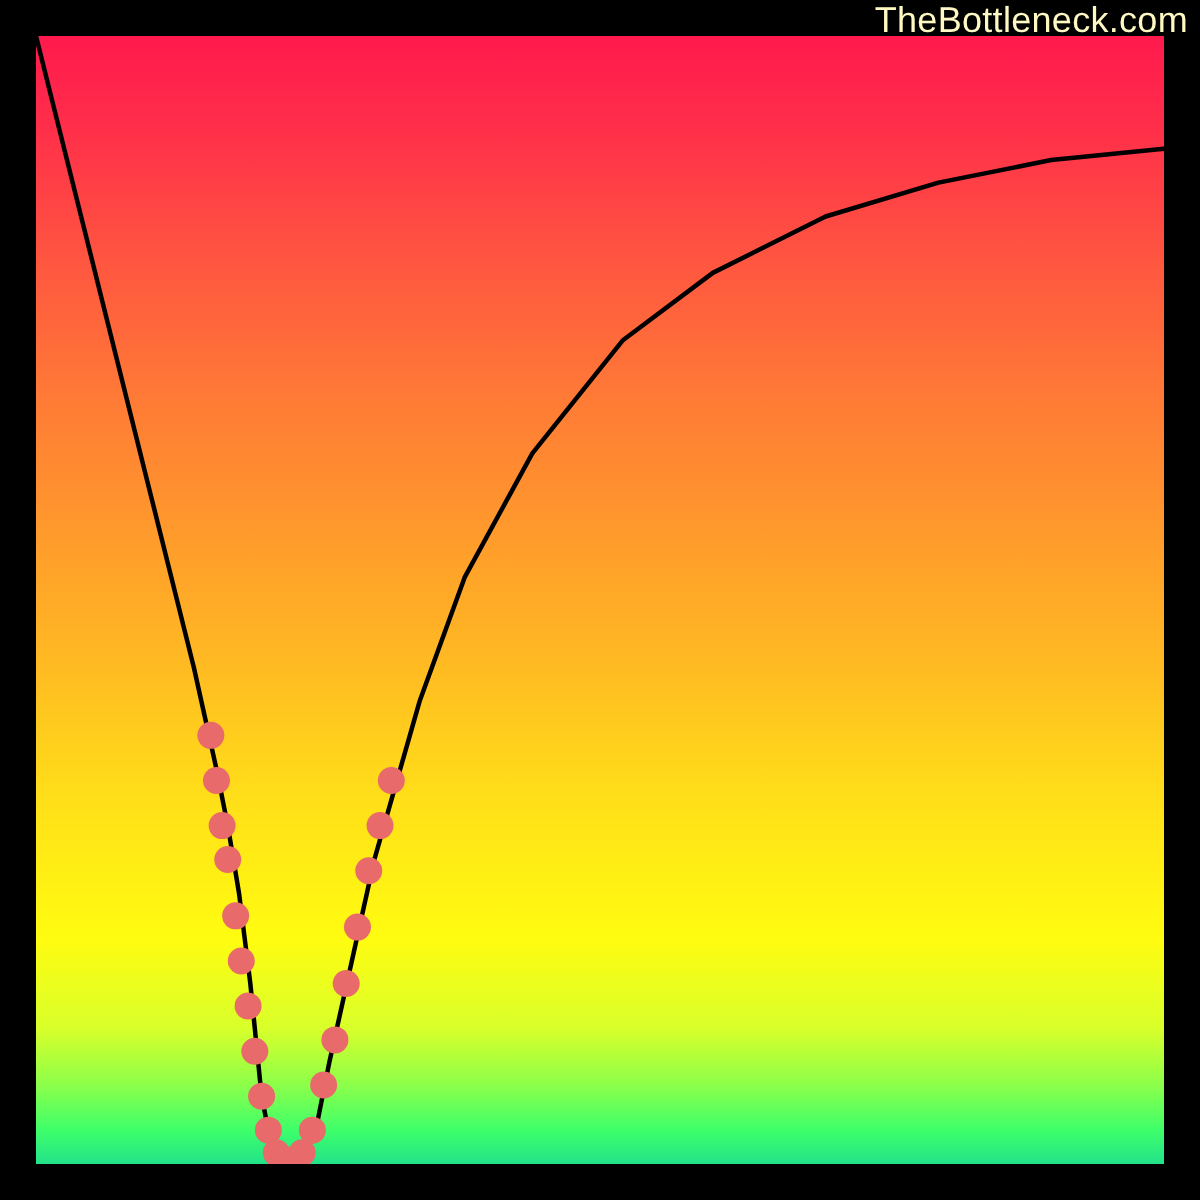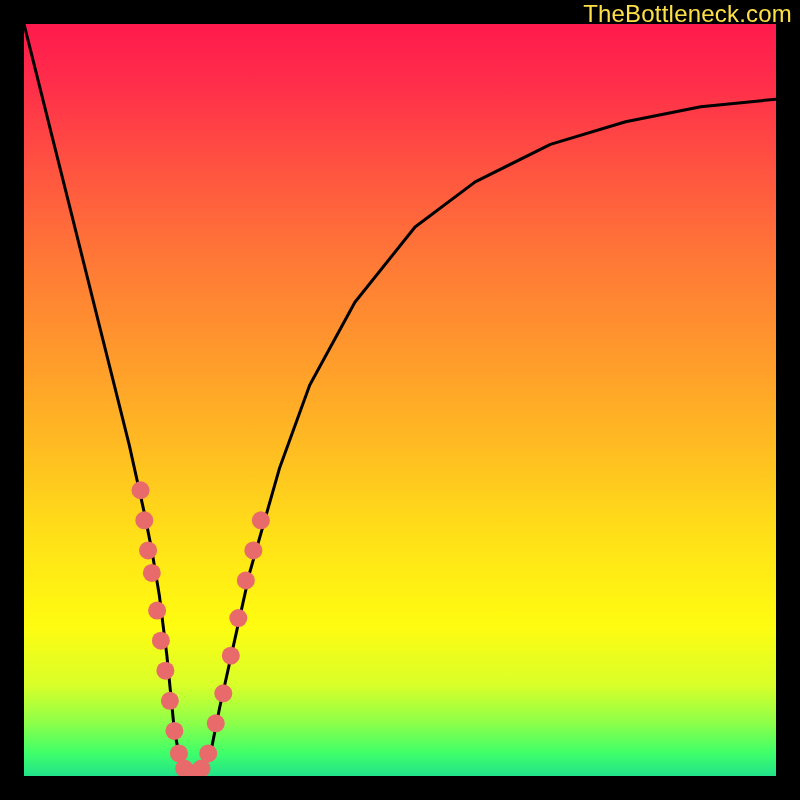--- a/index.html
+++ b/index.html
@@ -43,21 +43,21 @@
     inset: 0;
     width: 100%;
     height: 100%;
   }
   .watermark {
     position: absolute;
     top: 0px;
     right: 8px;
     font-size: 24px;
     font-weight: 500;
-    color: #fde047;
+    color: #fef9c3;
     letter-spacing: 0.2px;
     user-select: none;
   }
 </style>
 </head>
 <body>
 
 <div class="frame">
   <div class="plot">
     <svg viewBox="0 0 752 752" preserveAspectRatio="none">

